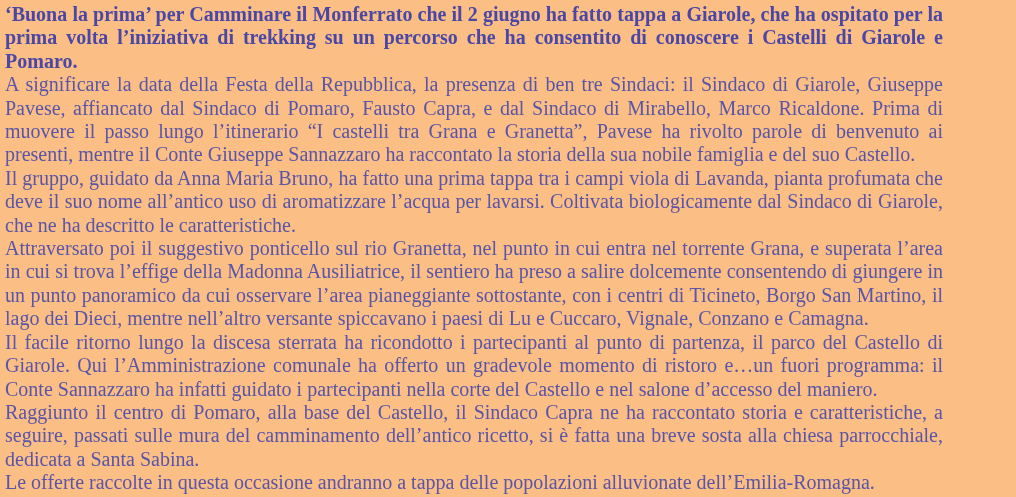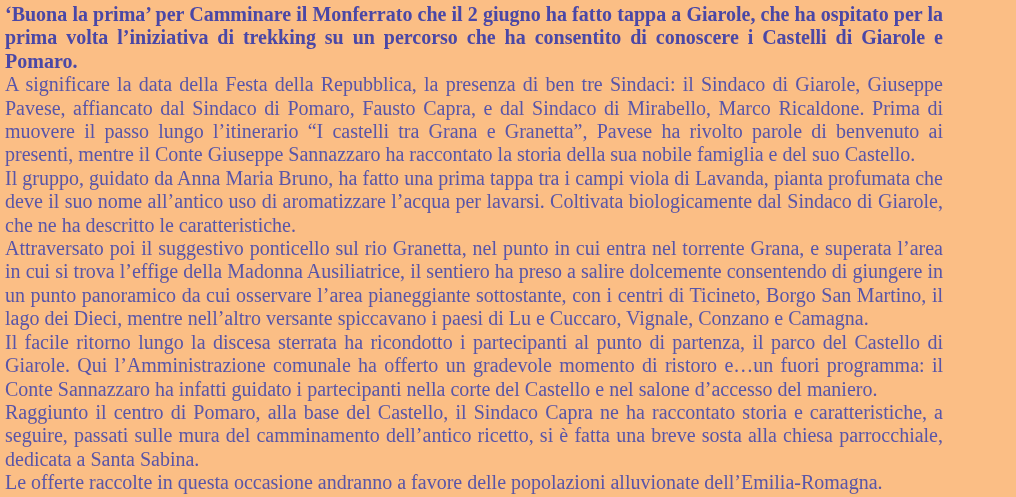--- a/index.html
+++ b/index.html
@@ -33,14 +33,14 @@
 </head>
 <body>
 
 <div class="article">
   <p class="lead">‘Buona la prima’ per Camminare il Monferrato che il 2 giugno ha fatto tappa a Giarole, che ha ospitato per la prima volta l’iniziativa di trekking su un percorso che ha consentito di conoscere i Castelli di Giarole e Pomaro.</p>
   <p>A significare la data della Festa della Repubblica, la presenza di ben tre Sindaci: il Sindaco di Giarole, Giuseppe Pavese, affiancato dal Sindaco di Pomaro, Fausto Capra, e dal Sindaco di Mirabello, Marco Ricaldone. Prima di muovere il passo lungo l’itinerario “I castelli tra Grana e Granetta”, Pavese ha rivolto parole di benvenuto ai presenti, mentre il Conte Giuseppe Sannazzaro ha raccontato la storia della sua nobile famiglia e del suo Castello.</p>
   <p>Il gruppo, guidato da Anna Maria Bruno, ha fatto una prima tappa tra i campi viola di Lavanda, pianta profumata che deve il suo nome all’antico uso di aromatizzare l’acqua per lavarsi. Coltivata biologicamente dal Sindaco di Giarole, che ne ha descritto le caratteristiche.</p>
   <p>Attraversato poi il suggestivo ponticello sul rio Granetta, nel punto in cui entra nel torrente Grana, e superata l’area in cui si trova l’effige della Madonna Ausiliatrice, il sentiero ha preso a salire dolcemente consentendo di giungere in un punto panoramico da cui osservare l’area pianeggiante sottostante, con i centri di Ticineto, Borgo San Martino, il lago dei Dieci, mentre nell’altro versante spiccavano i paesi di Lu e Cuccaro, Vignale, Conzano e Camagna.</p>
   <p>Il facile ritorno lungo la discesa sterrata ha ricondotto i partecipanti al punto di partenza, il parco del Castello di Giarole. Qui l’Amministrazione comunale ha offerto un gradevole momento di ristoro e…un fuori programma: il Conte Sannazzaro ha infatti guidato i partecipanti nella corte del Castello e nel salone d’accesso del maniero.</p>
   <p>Raggiunto il centro di Pomaro, alla base del Castello, il Sindaco Capra ne ha raccontato storia e caratteristiche, a seguire, passati sulle mura del camminamento dell’antico ricetto, si è fatta una breve sosta alla chiesa parrocchiale, dedicata a Santa Sabina.</p>
-  <p>Le offerte raccolte in questa occasione andranno a favore delle popolazioni alluvionate dell’Emilia-Romagna.</p>
+  <p>Le offerte raccolte in questa occasione andranno a tappa delle popolazioni alluvionate dell’Emilia-Romagna.</p>
 </div>
 
 </body></html>

